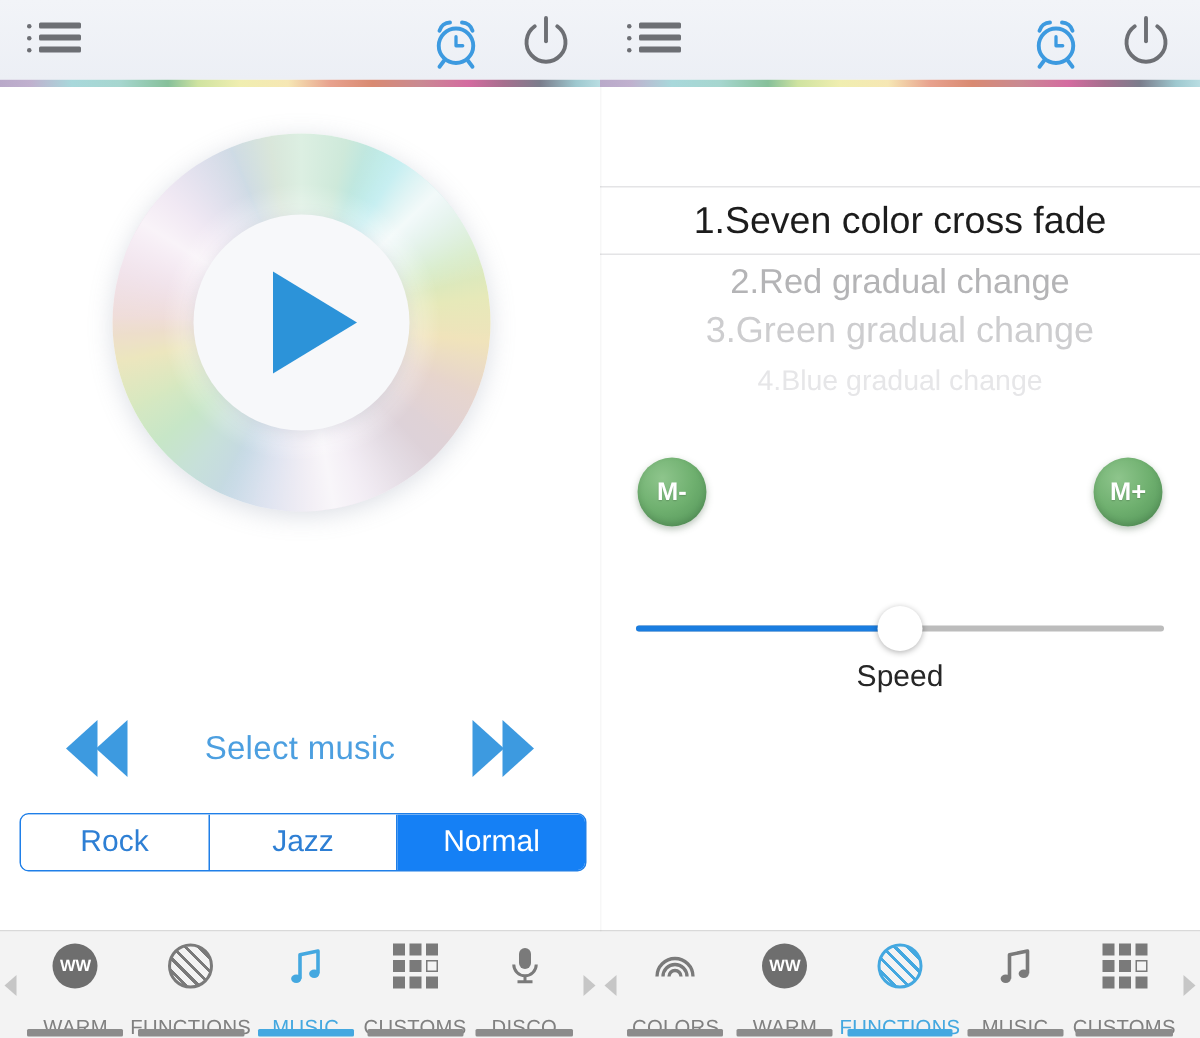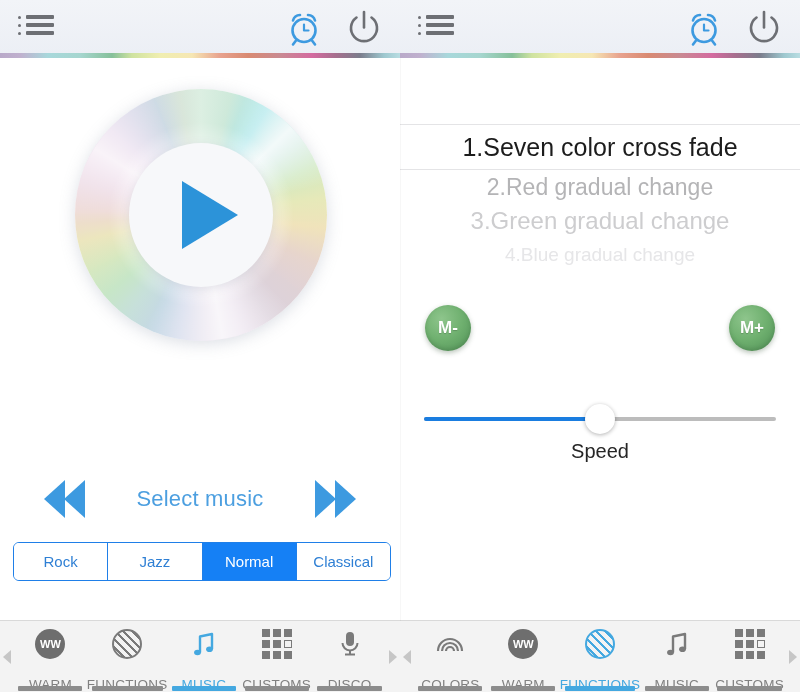--- a/index.html
+++ b/index.html
@@ -235,21 +235,21 @@
     border-radius: 6px;
     display: flex;
     overflow: hidden;
     background: #fff;
   }
   .seg {
     flex: 1 1 0;
     display: flex;
     align-items: center;
     justify-content: center;
-    font-size: 15px;
+    font-size: 20px;
     color: #2e7fd4;
     border-right: 1.6px solid #1f7fe8;
     cursor: pointer;
     background: #fff;
   }
   .seg:last-child { border-right: none; }
   .seg.active { background: #1580f5; color: #ffffff; }
 
   
   .mode-list {
@@ -554,21 +554,20 @@
         <div class="nav-arrow">
           <div class="tri-r"></div>
             <div class="tri-r" style="margin-left:-1px"></div>
         </div>
       </div>
 
       <div class="segmented">
         <div class="seg">Rock</div>
         <div class="seg">Jazz</div>
         <div class="seg active">Normal</div>
-        <div class="seg">Classical</div>
       </div>
 
     </div>
 
     <div class="pane">
 
       <div class="mode-list">
         <div class="mode-item sel">1.Seven color cross fade</div>
         <div class="mode-item f1">2.Red gradual change</div>
         <div class="mode-item f2">3.Green gradual change</div>

